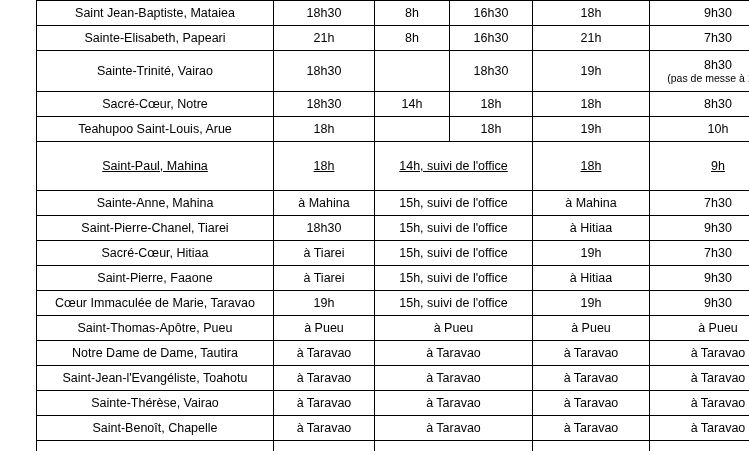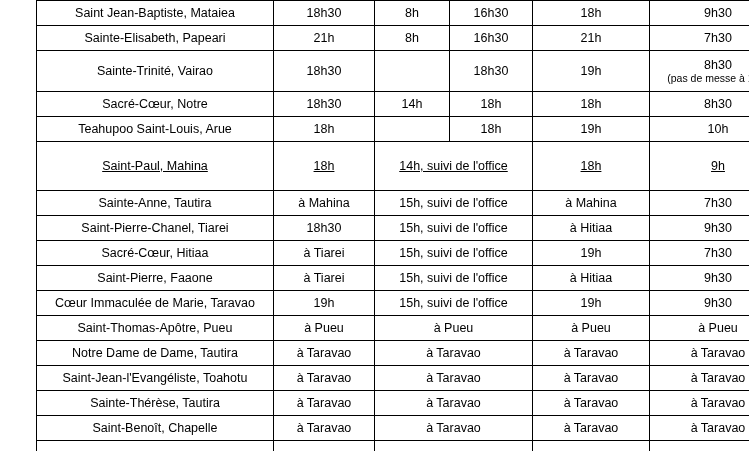--- a/index.html
+++ b/index.html
@@ -95,21 +95,21 @@
         <td class="col-5">10h</td>
       </tr>
       <tr class="h-xtall">
         <td class="parish">Saint-Paul, Mahina</td>
         <td class="col-1">18h</td>
         <td class="office-note" colspan="2">14h, suivi de l'office</td>
         <td class="col-4">18h</td>
         <td class="col-5">9h</td>
       </tr>
       <tr class="h-normal">
-        <td class="parish">Sainte-Anne, Tautira</td>
+        <td class="parish">Sainte-Anne, Mahina</td>
         <td class="col-1">à Mahina</td>
         <td class="office-note" colspan="2">15h, suivi de l'office</td>
         <td class="col-4">à Mahina</td>
         <td class="col-5">7h30</td>
       </tr>
       <tr class="h-normal">
         <td class="parish">Saint-Pierre-Chanel, Tiarei</td>
         <td class="col-1">18h30</td>
         <td class="office-note" colspan="2">15h, suivi de l'office</td>
         <td class="col-4">à Hitiaa</td>
@@ -151,21 +151,21 @@
         <td class="col-5">à Taravao</td>
       </tr>
       <tr class="h-normal">
         <td class="parish">Saint-Jean-l'Evangéliste, Toahotu</td>
         <td class="col-1">à Taravao</td>
         <td colspan="2">à Taravao</td>
         <td class="col-4">à Taravao</td>
         <td class="col-5">à Taravao</td>
       </tr>
       <tr class="h-normal">
-        <td class="parish">Sainte-Thérèse, Tautira</td>
+        <td class="parish">Sainte-Thérèse, Vairao</td>
         <td class="col-1">à Taravao</td>
         <td colspan="2">à Taravao</td>
         <td class="col-4">à Taravao</td>
         <td class="col-5">à Taravao</td>
       </tr>
       <tr class="h-normal">
         <td class="parish">Saint-Benoît, Chapelle</td>
         <td class="col-1">à Taravao</td>
         <td colspan="2">à Taravao</td>
         <td class="col-4">à Taravao</td>

